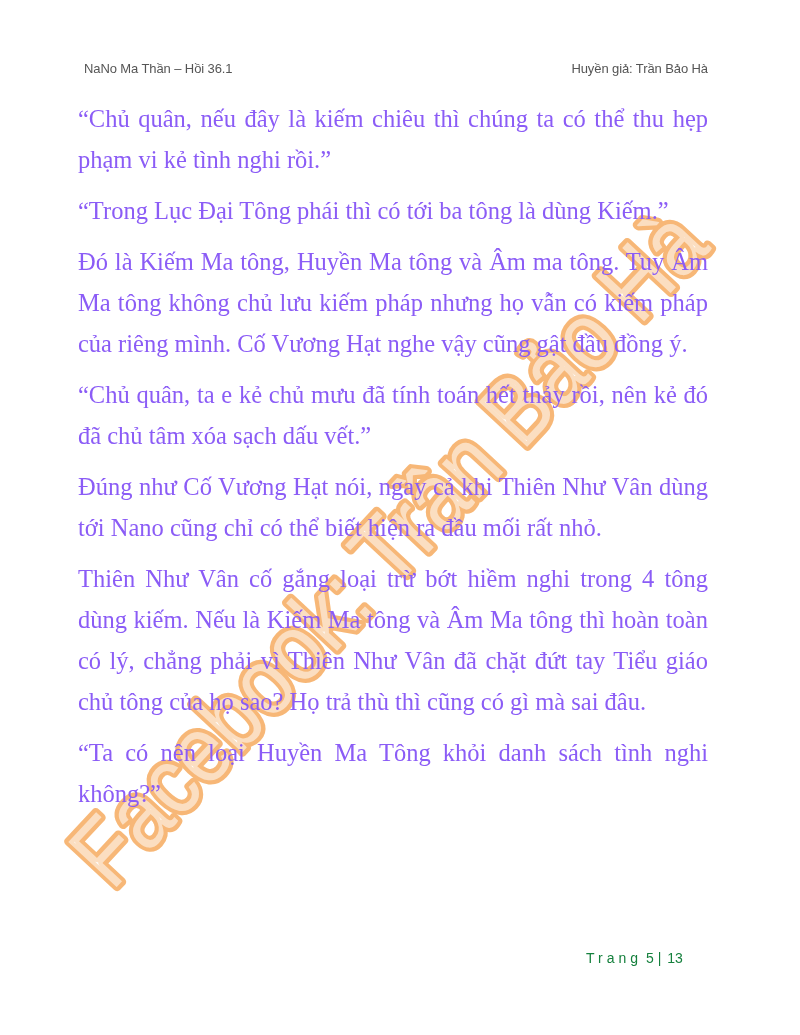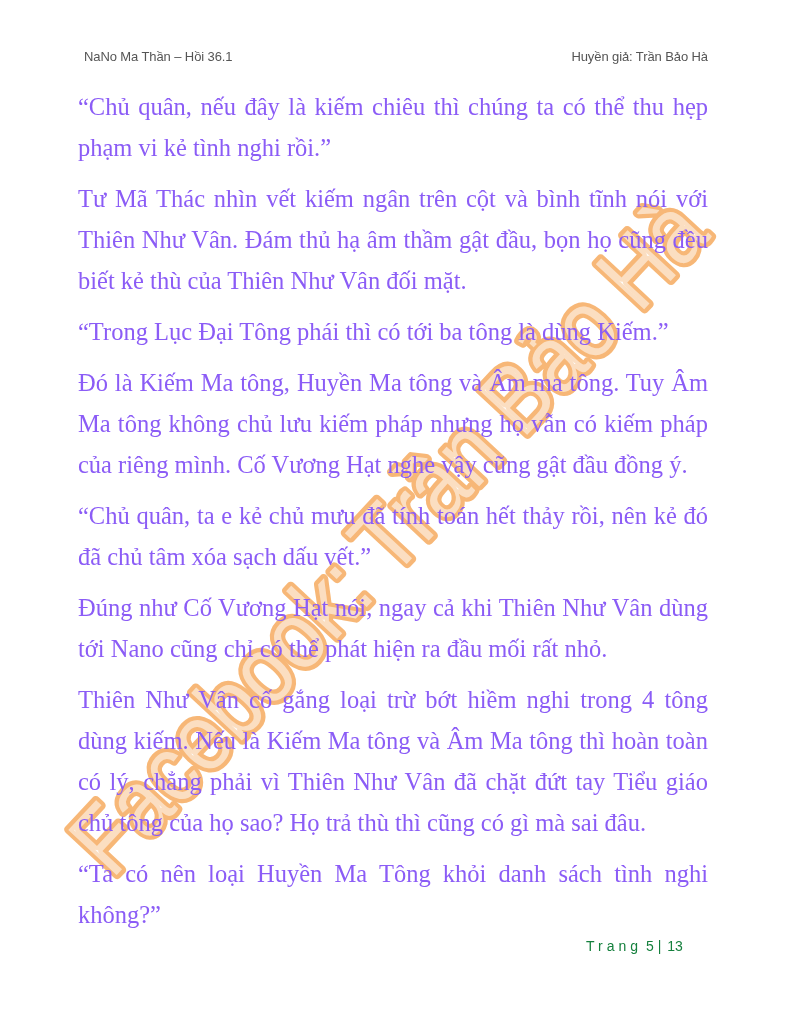--- a/index.html
+++ b/index.html
@@ -8,21 +8,21 @@
       background: #ffffff;
     }
     body {
       width: 800px;
       height: 1035px;
       position: relative;
       overflow: hidden;
     }
     .page {
       position: absolute;
-      left: 0; top: 0;
+      left: 0; top: 12px;
       width: 800px;
       height: 924px;
       background: #ffffff;
     }
     .header {
       position: absolute;
       top: 46px;
       left: 84px;
       right: 92px;
       height: 20px;
@@ -90,25 +90,24 @@
 
   <div class="watermark">
     <svg width="800" height="1035" viewBox="0 0 800 1035">
       <text id="wm-text" x="0" y="0" transform="translate(112,880) rotate(-47)" font-family="Liberation Sans, DejaVu Sans, sans-serif" font-size="96" fill="none" stroke="#f5a04a" stroke-width="9" stroke-linejoin="round" opacity="0.75" textLength="880" lengthAdjust="spacingAndGlyphs">Facebook: Trần Bảo Hà</text>
       <text id="wm-text-inner" x="0" y="0" transform="translate(112,880) rotate(-47)" font-family="Liberation Sans, DejaVu Sans, sans-serif" font-size="96" fill="#ffffff" opacity="0.55" textLength="880" lengthAdjust="spacingAndGlyphs">Facebook: Trần Bảo Hà</text>
     </svg>
   </div>
 
   <div class="body-text">
     <p>“Chủ quân, nếu đây là kiếm chiêu thì chúng ta có thể thu hẹp phạm vi kẻ tình nghi rồi.”</p>
-    <p>Tư Mã Thác nhìn vết kiếm ngân trên cột và bình tĩnh nói với Thiên Như Vân. Đám thủ hạ âm thầm gật đầu, bọn họ cũng đều biết kẻ thù của Thiên Như Vân đối mặt.</p>
     <p>“Trong Lục Đại Tông phái thì có tới ba tông là dùng Kiếm.”</p>
     <p>Đó là Kiếm Ma tông, Huyền Ma tông và Âm ma tông. Tuy Âm Ma tông không chủ lưu kiếm pháp nhưng họ vẫn có kiếm pháp của riêng mình. Cố Vương Hạt nghe vậy cũng gật đầu đồng ý.</p>
     <p>“Chủ quân, ta e kẻ chủ mưu đã tính toán hết thảy rồi, nên kẻ đó đã chủ tâm xóa sạch dấu vết.”</p>
-    <p>Đúng như Cố Vương Hạt nói, ngay cả khi Thiên Như Vân dùng tới Nano cũng chỉ có thể phát hiện ra đầu mối rất nhỏ.</p>
+    <p>Đúng như Cố Vương Hạt nói, ngay cả khi Thiên Như Vân dùng tới Nano cũng chỉ có thể biết hiện ra đầu mối rất nhỏ.</p>
     <p>Thiên Như Vân cố gắng loại trừ bớt hiềm nghi trong 4 tông dùng kiếm. Nếu là Kiếm Ma tông và Âm Ma tông thì hoàn toàn có lý, chẳng phải vì Thiên Như Vân đã chặt đứt tay Tiểu giáo chủ tông của họ sao? Họ trả thù thì cũng có gì mà sai đâu.</p>
     <p>“Ta có nên loại Huyền Ma Tông khỏi danh sách tình nghi không?”</p>
   </div>
 
   <div class="footer">
     <span class="trang">Trang</span>
     <span>5</span>
     <span class="sep">|</span>
     <span>13</span>
   </div>

